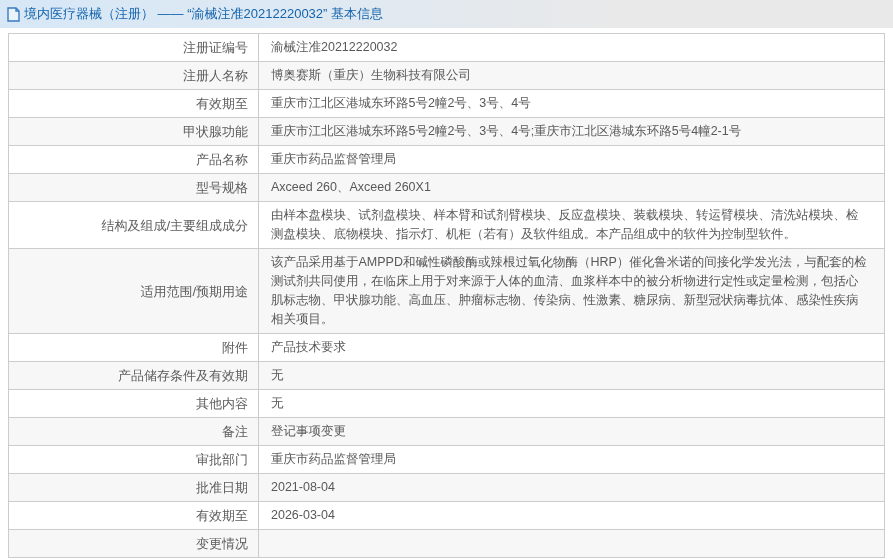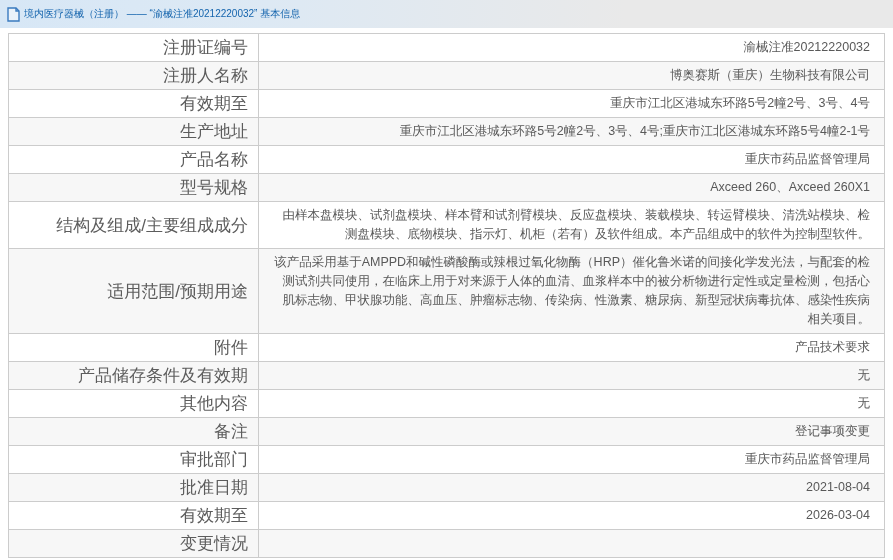--- a/index.html
+++ b/index.html
@@ -12,45 +12,45 @@
   .header-bar {
     height: 28px;
     display: flex;
     align-items: center;
     padding-left: 7px;
     background: linear-gradient(to right, #d7e7f6 0%, #dcе9f5 25%, #e4e8ec 55%, #e9e9e9 75%, #e9e9e9 100%);
     background: linear-gradient(to right, #d7e7f6 0%, #dde9f4 30%, #e9e9e9 70%, #e9e9e9 100%);
   }
   .header-bar .doc-icon { flex: 0 0 auto; margin-right: 4px; display: inline-flex; }
   .header-title {
-    font-size: 10px;
+    font-size: 13px;
     color: #1464ad;
     white-space: nowrap;
   }
   
   .info-table {
     width: 877px;
     margin: 5px 8px 0 8px;
     border-collapse: collapse;
     table-layout: fixed;
   }
   .info-table, .info-table td { border: 1px solid #cccccc; }
   .info-table tr:nth-child(even) { background: #f7f7f7; }
   .info-table tr:nth-child(odd)  { background: #ffffff; }
   td.label-cell {
     width: 250px;
     text-align: right;
     vertical-align: middle;
     padding: 4px 10px 4px 8px;
-    font-size: 17px;
+    font-size: 13px;
     color: #5c5c5c;
     line-height: 19px;
   }
   td.value-cell {
-    text-align: right;
+    text-align: left;
     vertical-align: middle;
     padding: 4px 14px 4px 12px;
     font-size: 12.5px;
     color: #595959;
     line-height: 19px;
     word-break: break-all;
     margin-left: 28px;
   }
 </style>
 </head>
@@ -74,21 +74,21 @@
     </tr>
     <tr>
       <td class="label-cell">注册人名称</td>
       <td class="value-cell">博奥赛斯（重庆）生物科技有限公司</td>
     </tr>
     <tr>
       <td class="label-cell">有效期至</td>
       <td class="value-cell">重庆市江北区港城东环路5号2幢2号、3号、4号</td>
     </tr>
     <tr>
-      <td class="label-cell">生产地址</td>
+      <td class="label-cell">甲状腺功能</td>
       <td class="value-cell">重庆市江北区港城东环路5号2幢2号、3号、4号;重庆市江北区港城东环路5号4幢2-1号</td>
     </tr>
     <tr>
       <td class="label-cell">产品名称</td>
       <td class="value-cell">重庆市药品监督管理局</td>
     </tr>
     <tr>
       <td class="label-cell">型号规格</td>
       <td class="value-cell">Axceed 260、Axceed 260X1</td>
     </tr>

